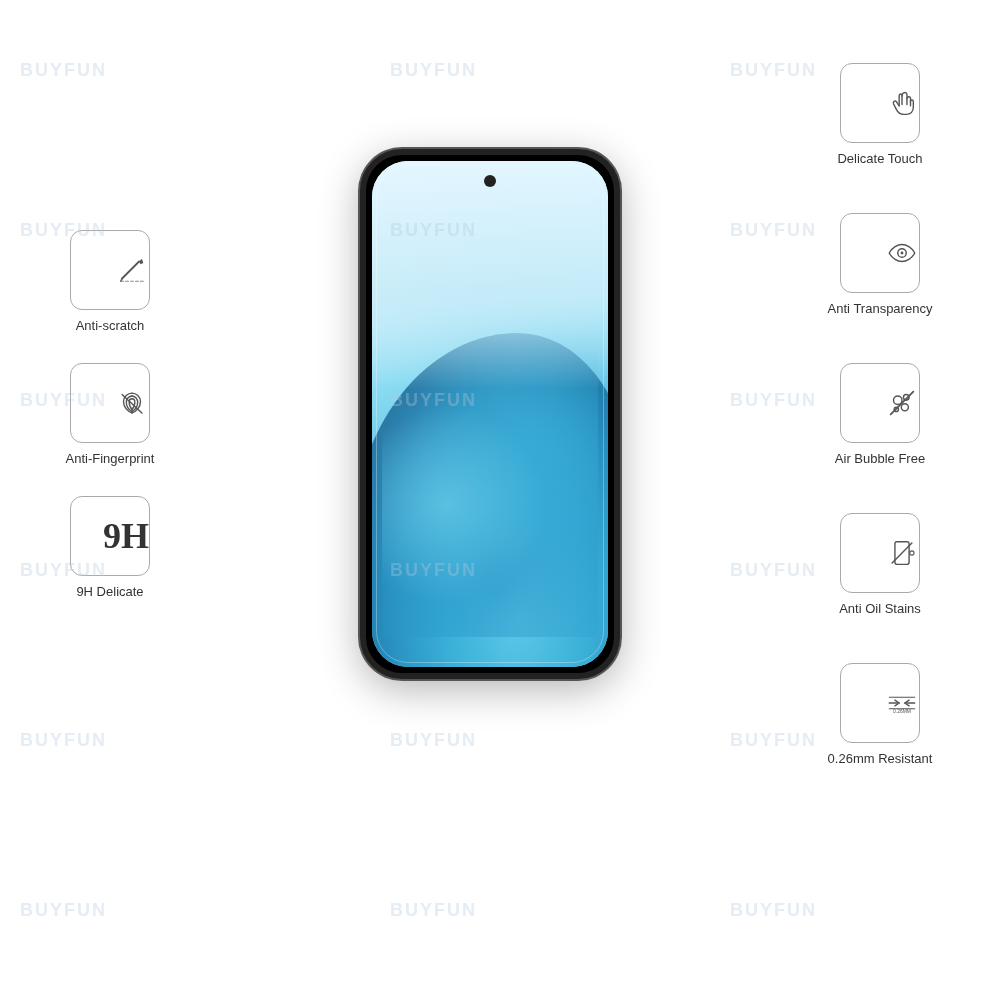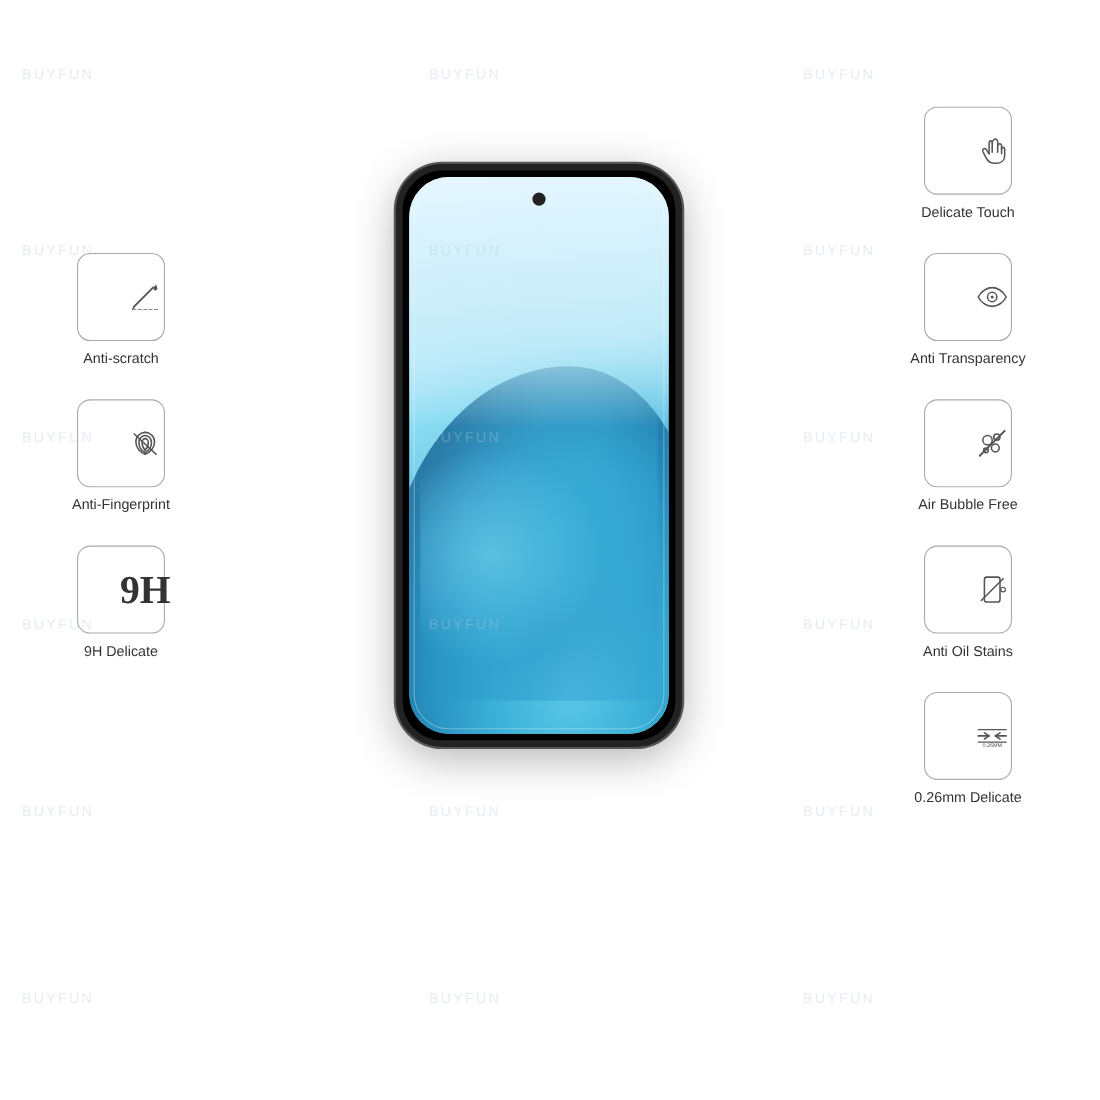--- a/index.html
+++ b/index.html
@@ -8,22 +8,22 @@
       height: 1000px;
       background: #ffffff;
       font-family: Arial, sans-serif;
       overflow: hidden;
       position: relative;
     }
 
     .watermark {
       position: absolute;
       color: rgba(180, 200, 220, 0.35);
-      font-size: 13px;
-      font-weight: normal;
+      font-size: 18px;
+      font-weight: bold;
       letter-spacing: 2px;
       pointer-events: none;
       z-index: 10;
     }
 
     .main-layout {
       width: 1000px;
       height: 828px;
       display: flex;
       align-items: center;
@@ -37,40 +37,40 @@
       flex-direction: column;
       gap: 30px;
       width: 160px;
       align-items: center;
     }
 
     
     .right-col {
       display: flex;
       flex-direction: column;
-      gap: 30px;
+      gap: 47px;
       width: 180px;
       align-items: center;
     }
 
     .feature-item {
       display: flex;
       flex-direction: column;
       align-items: center;
       gap: 8px;
     }
 
     .feature-icon-box {
       width: 80px;
       height: 80px;
       border: 1.5px solid #aaa;
       border-radius: 12px;
       display: flex;
       align-items: center;
-      justify-content: center;
+      justify-content: flex-end;
       background: #fff;
       padding-left: 44px;
     }
 
     .feature-label {
       font-size: 13px;
       color: #333;
       text-align: center;
       font-weight: 400;
     }
@@ -346,18 +346,18 @@
           <line x1="28" y1="24" x2="42" y2="24" stroke="#555" stroke-width="2" stroke-linecap="round"></line>
           <polyline points="14,20 20,24 14,28" stroke="#555" stroke-width="2" fill="none" stroke-linecap="round" stroke-linejoin="round"></polyline>
           <polyline points="34,20 28,24 34,28" stroke="#555" stroke-width="2" fill="none" stroke-linecap="round" stroke-linejoin="round"></polyline>
 
           <text x="24" y="38" font-size="7" fill="#555" text-anchor="middle" font-family="Arial">0.26MM</text>
 
           <line x1="6" y1="16" x2="42" y2="16" stroke="#555" stroke-width="1.5" stroke-linecap="round"></line>
           <line x1="6" y1="32" x2="42" y2="32" stroke="#555" stroke-width="1.5" stroke-linecap="round"></line>
         </svg>
       </div>
-      <span class="feature-label">0.26mm Delicate</span>
+      <span class="feature-label">0.26mm Resistant</span>
     </div>
 
   </div>
 
 </div>
 
 </body></html>

